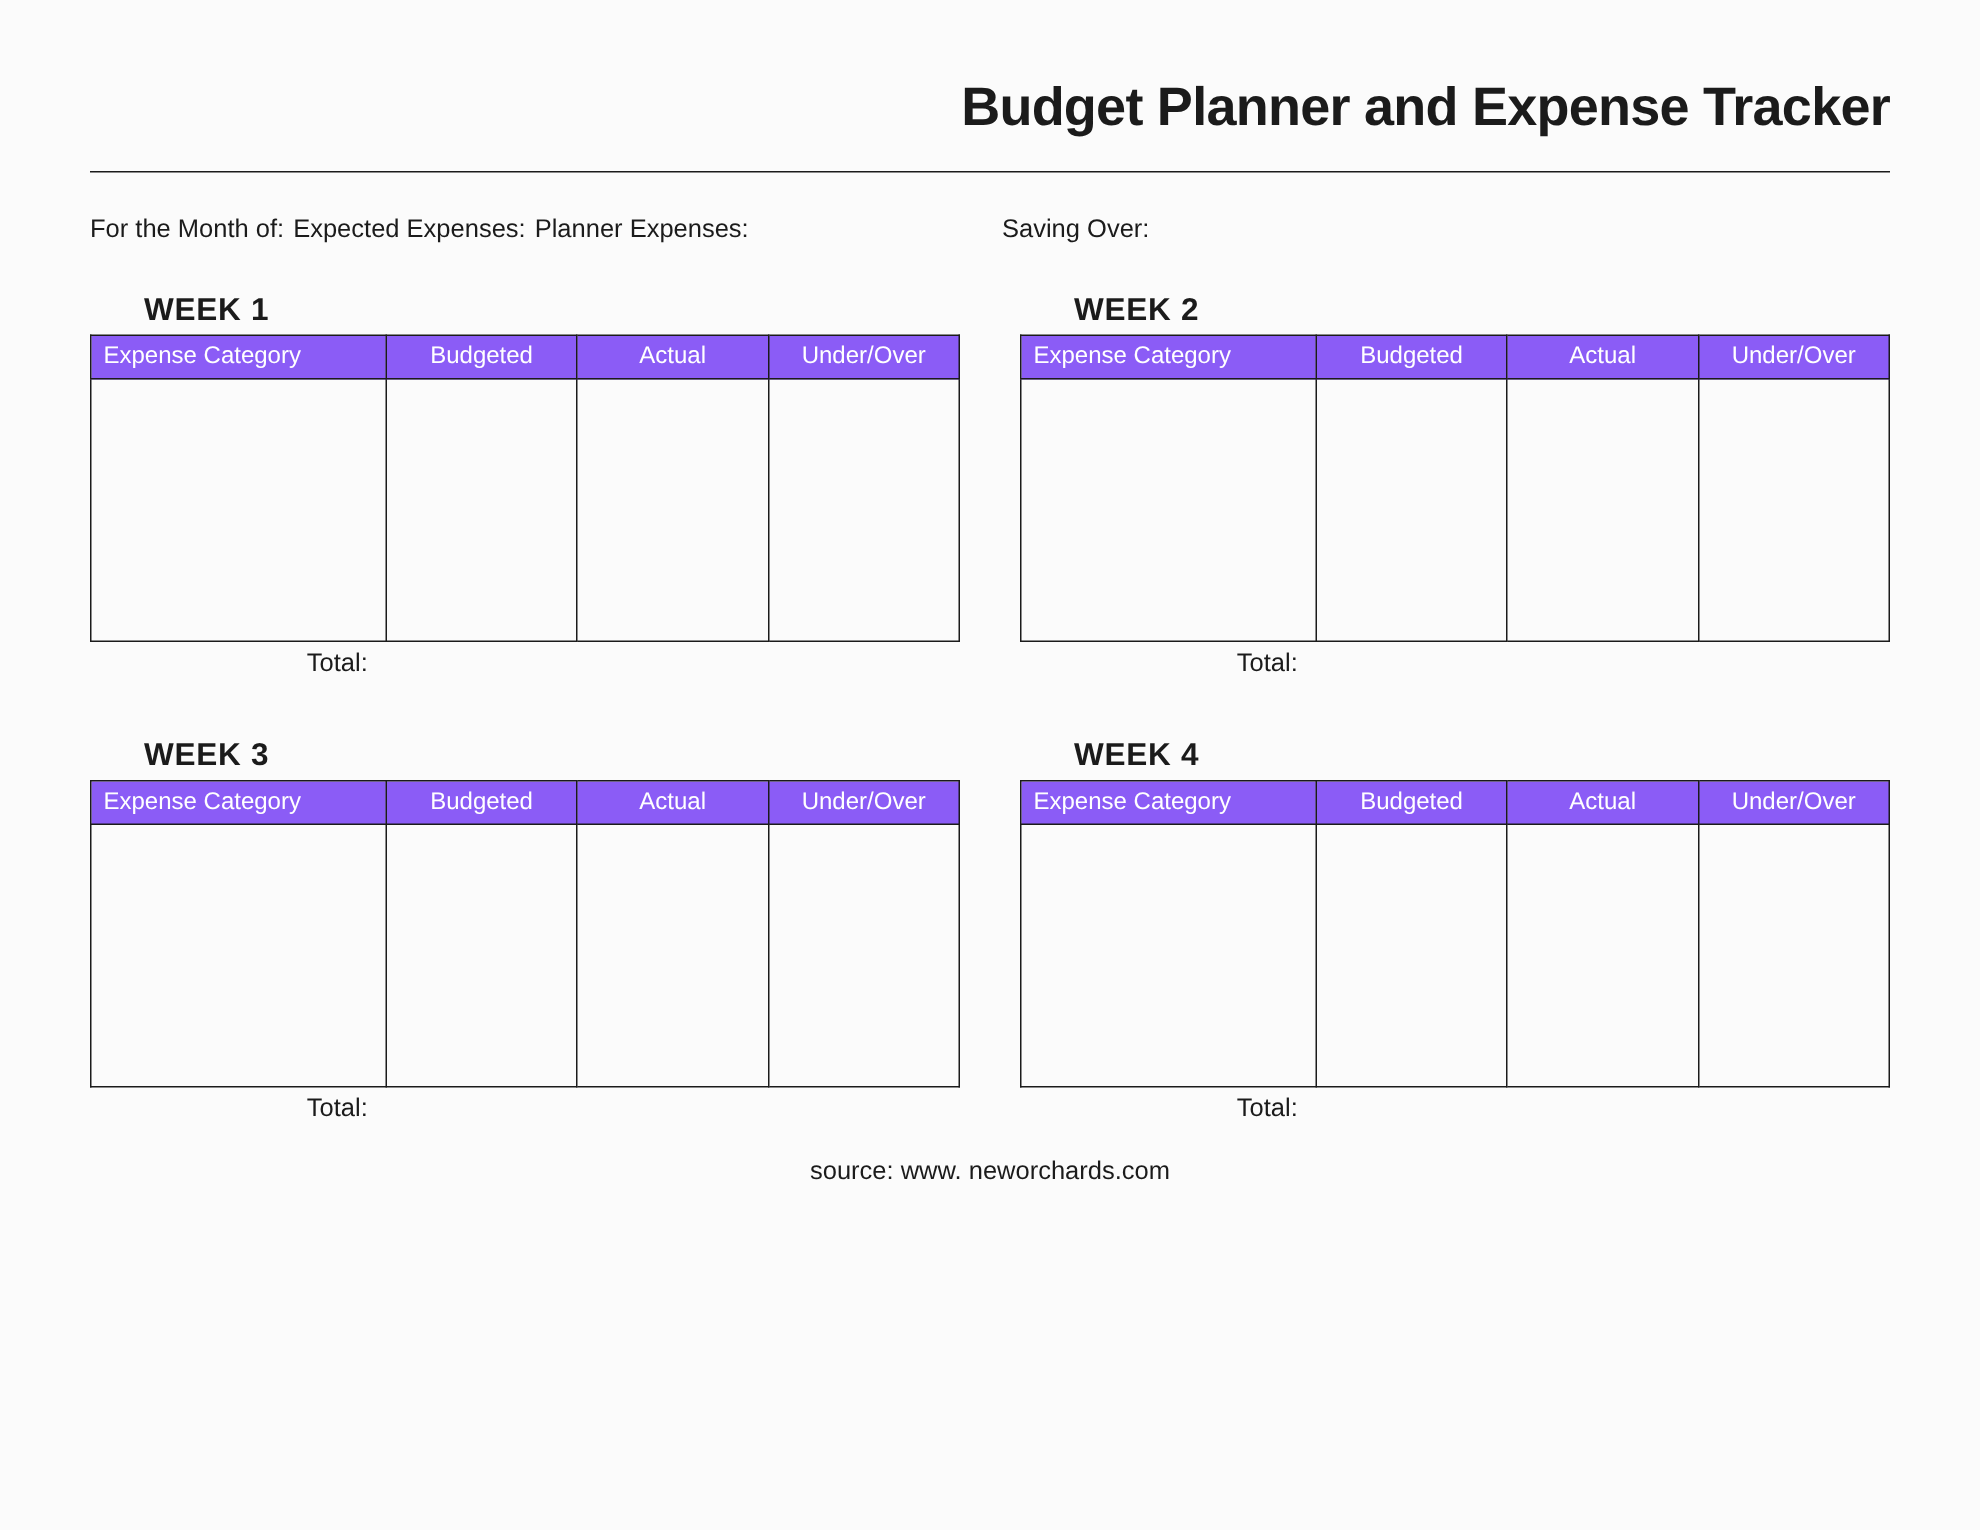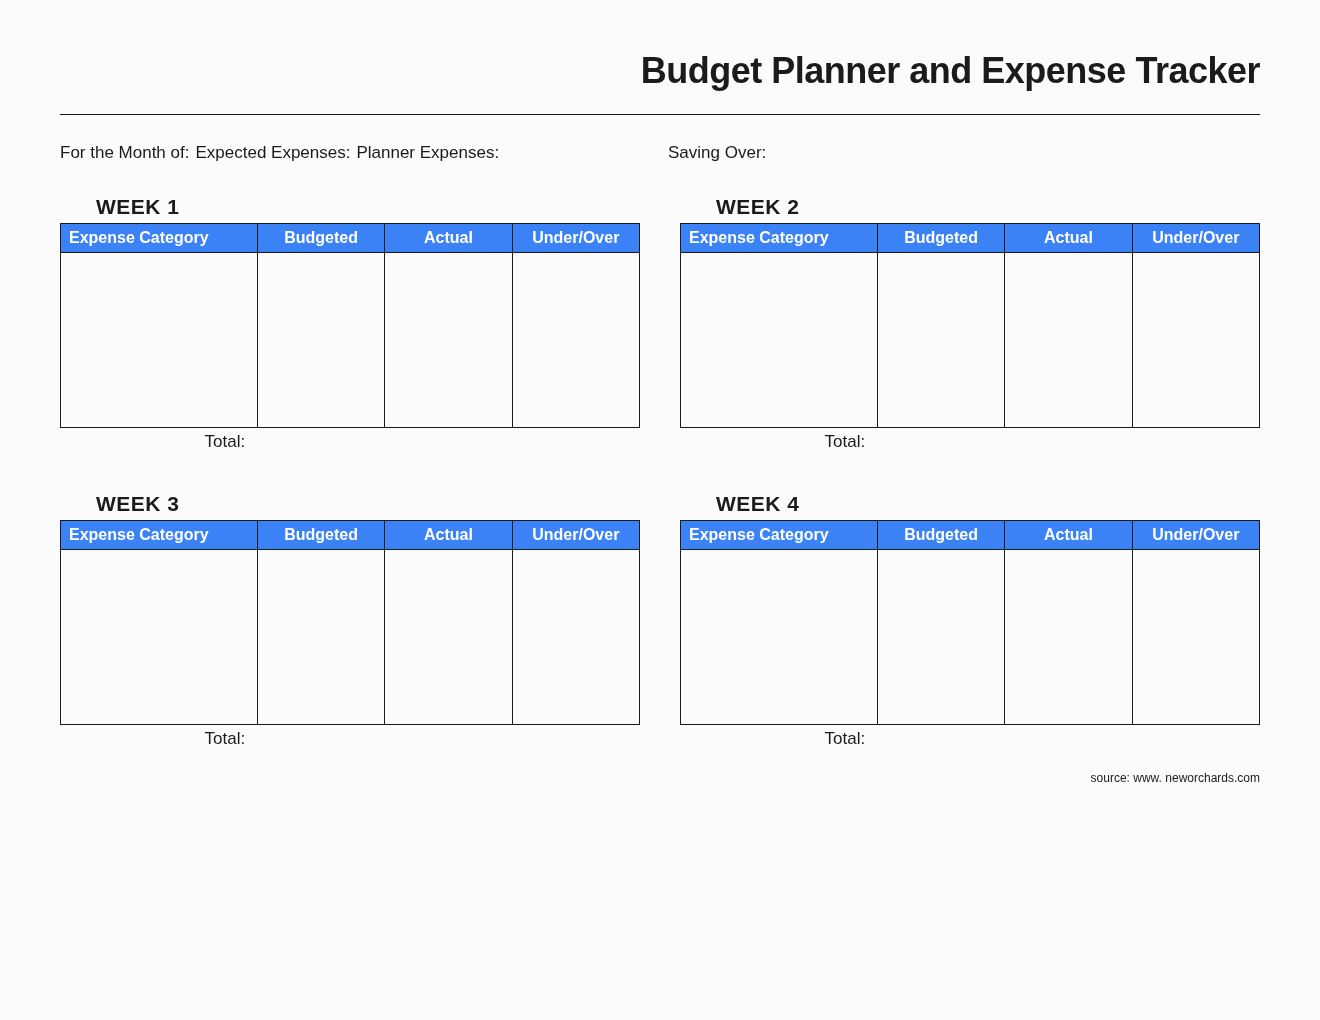--- a/index.html
+++ b/index.html
@@ -48,23 +48,23 @@
     letter-spacing: 0.5px;
     margin-bottom: 4px;
     margin-left: 36px;
   }
   table.week-table {
     width: 100%;
     border-collapse: collapse;
     table-layout: fixed;
   }
   table.week-table th {
-    background: #3b82f6;
+    background: #8b5cf6;
     color: #ffffff;
-    font-weight: 700;
+    font-weight: 400;
     font-size: 16px;
     padding: 5px 8px;
     border: 1px solid #1b1b1b;
     text-align: center;
   }
   table.week-table th:first-child { text-align: left; width: 34%; }
   table.week-table th:nth-child(2),
   table.week-table th:nth-child(3),
   table.week-table th:nth-child(4) { width: 22%; }
   table.week-table td {
@@ -76,22 +76,22 @@
     display: flex;
     font-size: 17px;
     margin-top: 4px;
   }
   .total-label {
     width: 34%;
     text-align: right;
     padding-right: 12px;
   }
   .footer-source {
-    text-align: right;
-    font-size: 12px;
+    text-align: center;
+    font-size: 17px;
     margin-top: 22px;
     color: #1b1b1b;
   }
 </style>
 </head>
 <body>
 
 <h1 class="title">Budget Planner and Expense Tracker</h1>
 
 <div class="meta-row">

